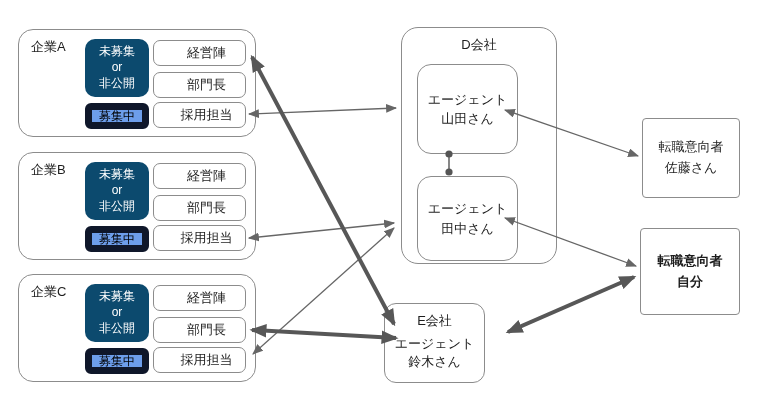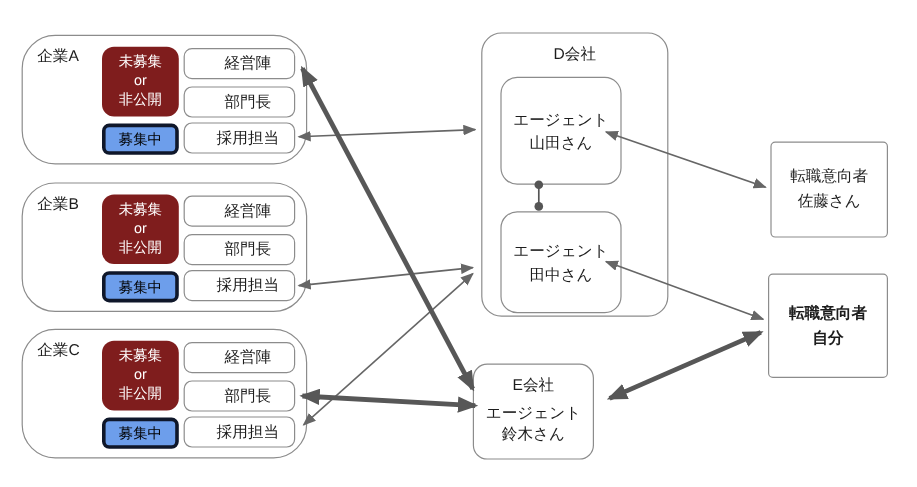--- a/index.html
+++ b/index.html
@@ -1,42 +1,42 @@
 <!DOCTYPE html>
 <html><head>
 <meta charset="utf-8">
 <style>
   html,body{margin:0;padding:0;background:#fff;}
   .canvas{position:relative;width:764px;height:406px;background:#ffffff;
           font-family:"Liberation Sans",sans-serif;color:#1d1d1d;overflow:hidden;}
   .arrows{position:absolute;left:0;top:0;width:764px;height:406px;z-index:3;pointer-events:none;}
   .box{position:absolute;background:#fff;border:1px solid #8c8c8c;box-sizing:border-box;}
   
-  .company{left:18px;width:238px;height:108px;border-radius:28px;z-index:1;}
+  .company{left:18px;width:238px;height:108px;border-radius:15px;z-index:1;}
   .company-label{position:absolute;left:12px;top:8px;font-size:13px;}
-  .badge-dark{position:absolute;left:66px;top:9px;width:64px;height:58px;background:#7f1d1d;
+  .badge-dark{position:absolute;left:66px;top:9px;width:64px;height:58px;background:#0c4a6e;
               color:#fff;border-radius:10px;font-size:12px;line-height:1.32;text-align:center;
               display:flex;align-items:center;justify-content:center;white-space:pre-line;}
   .badge-open{position:absolute;left:66px;top:73px;width:64px;height:26px;background:#6d9eeb;
-              border:3px solid #0f172a;border-radius:6px;font-size:12px;color:#000;
+              border:7px solid #0f172a;border-radius:6px;font-size:12px;color:#000;
               display:flex;align-items:center;justify-content:center;box-sizing:border-box;}
   .role{position:absolute;left:134px;width:93px;height:26px;border:1px solid #8c8c8c;
         border-radius:7px;background:#fff;font-size:13px;box-sizing:border-box;
         display:flex;align-items:center;justify-content:center;padding-left:14px;}
   .role1{top:10px}.role2{top:42px}.role3{top:72px}
   
   .agency-d{left:385px;top:27px;width:156px;height:237px;border-radius:17px;z-index:1;margin-left:16px;}
   .agency-title{position:absolute;top:8px;left:0;width:100%;text-align:center;font-size:13px;}
   .agent{position:absolute;left:15px;width:101px;border:1px solid #8c8c8c;border-radius:14px;
          background:#fff;font-size:13px;line-height:1.5;text-align:center;white-space:pre-line;
          display:flex;align-items:center;justify-content:center;box-sizing:border-box;z-index:2;}
   .agent-yamada{top:36px;height:90px;}
   .agent-tanaka{top:148px;height:85px;}
   
-  .agency-e{left:394px;top:303px;width:101px;height:80px;border-radius:12px;z-index:1;}
+  .agency-e{left:384px;top:303px;width:101px;height:80px;border-radius:12px;z-index:1;}
   .agency-e-agent{position:absolute;top:31px;left:0;width:100%;text-align:center;font-size:13px;
                   line-height:1.35;white-space:pre-line;}
   
   .seeker{border-radius:4px;font-size:13px;line-height:1.6;text-align:center;white-space:pre-line;
           display:flex;align-items:center;justify-content:center;z-index:1;}
   .seeker-sato{left:642px;top:118px;width:98px;height:80px;}
   .seeker-self{left:640px;top:228px;width:100px;height:87px;font-weight:bold;}
   .thin-line{stroke:#666;stroke-width:1.3;}
   .thick-line{stroke:#575757;stroke-width:4;}
   .dot-line{stroke:#555;stroke-width:1.4;}

